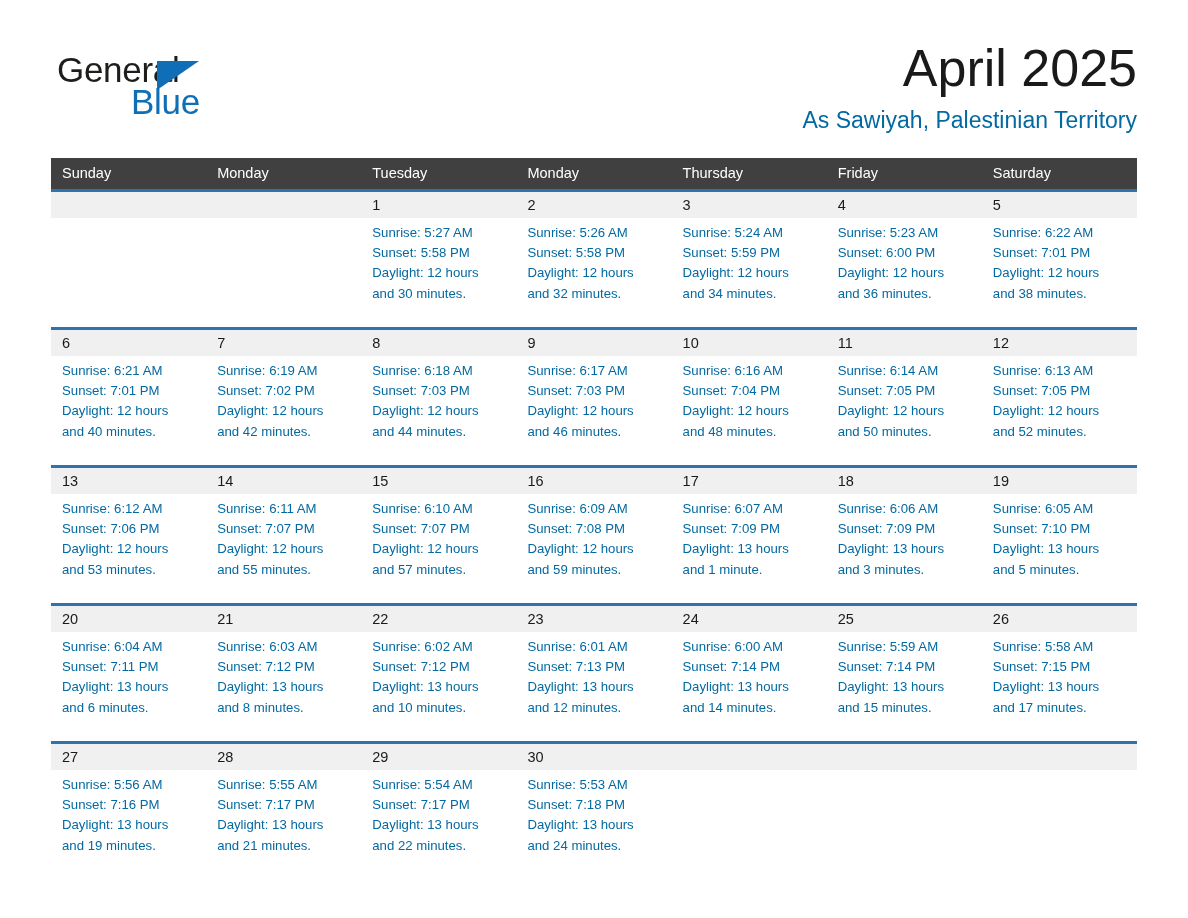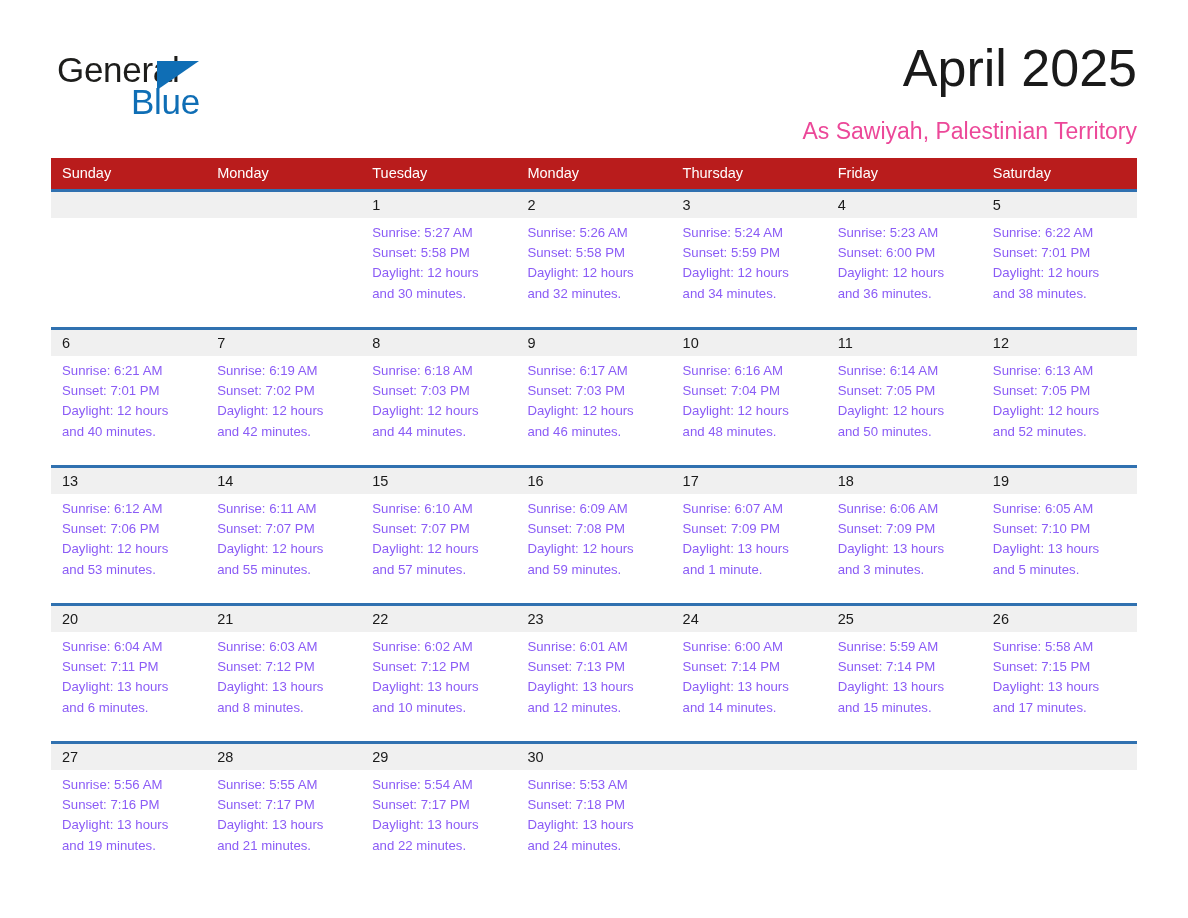--- a/index.html
+++ b/index.html
@@ -74,41 +74,41 @@
     text-align: right;
   }
   .cal-title {
     font-size: 52px;
     font-weight: 400;
     color: #1a1a1a;
     line-height: 52px;
     white-space: nowrap;
   }
   .cal-subtitle {
-    margin-top: 23px;
+    margin-top: 12px;
     font-size: 23px;
     font-weight: 400;
-    color: #ec4899;
+    color: #0369a1;
     line-height: 28px;
     white-space: nowrap;
   }
 
   
   .calendar {
     position: absolute;
     left: 51px;
     top: 158px;
     width: 1086px;
     border-collapse: collapse;
     table-layout: fixed;
   }
   .calendar col { width: 155.14px; }
 
   thead th {
-    background: #b91c1c;
+    background: #404040;
     color: #ffffff;
     font-size: 14.5px;
     font-weight: 400;
     text-align: left;
     padding: 7px 0 8px 11px;
     height: 15px;
     line-height: 16px;
     border: none;
   }
 
@@ -135,21 +135,21 @@
     line-height: 26px;
     padding-left: 11px;
     font-size: 14.5px;
     color: #1a1a1a;
     box-sizing: border-box;
   }
   .cell-body {
     padding: 5px 8px 0 11px;
     font-size: 13.2px;
     line-height: 20.2px;
-    color: #8b5cf6;
+    color: #0369a1;
   }
   .cell-body div { white-space: nowrap; }
   .cell-empty .daynum-band { background: #f0f0f0; }
 </style>
 </head>
 <body>
 
 <div class="page">
 
   <div class="header">

